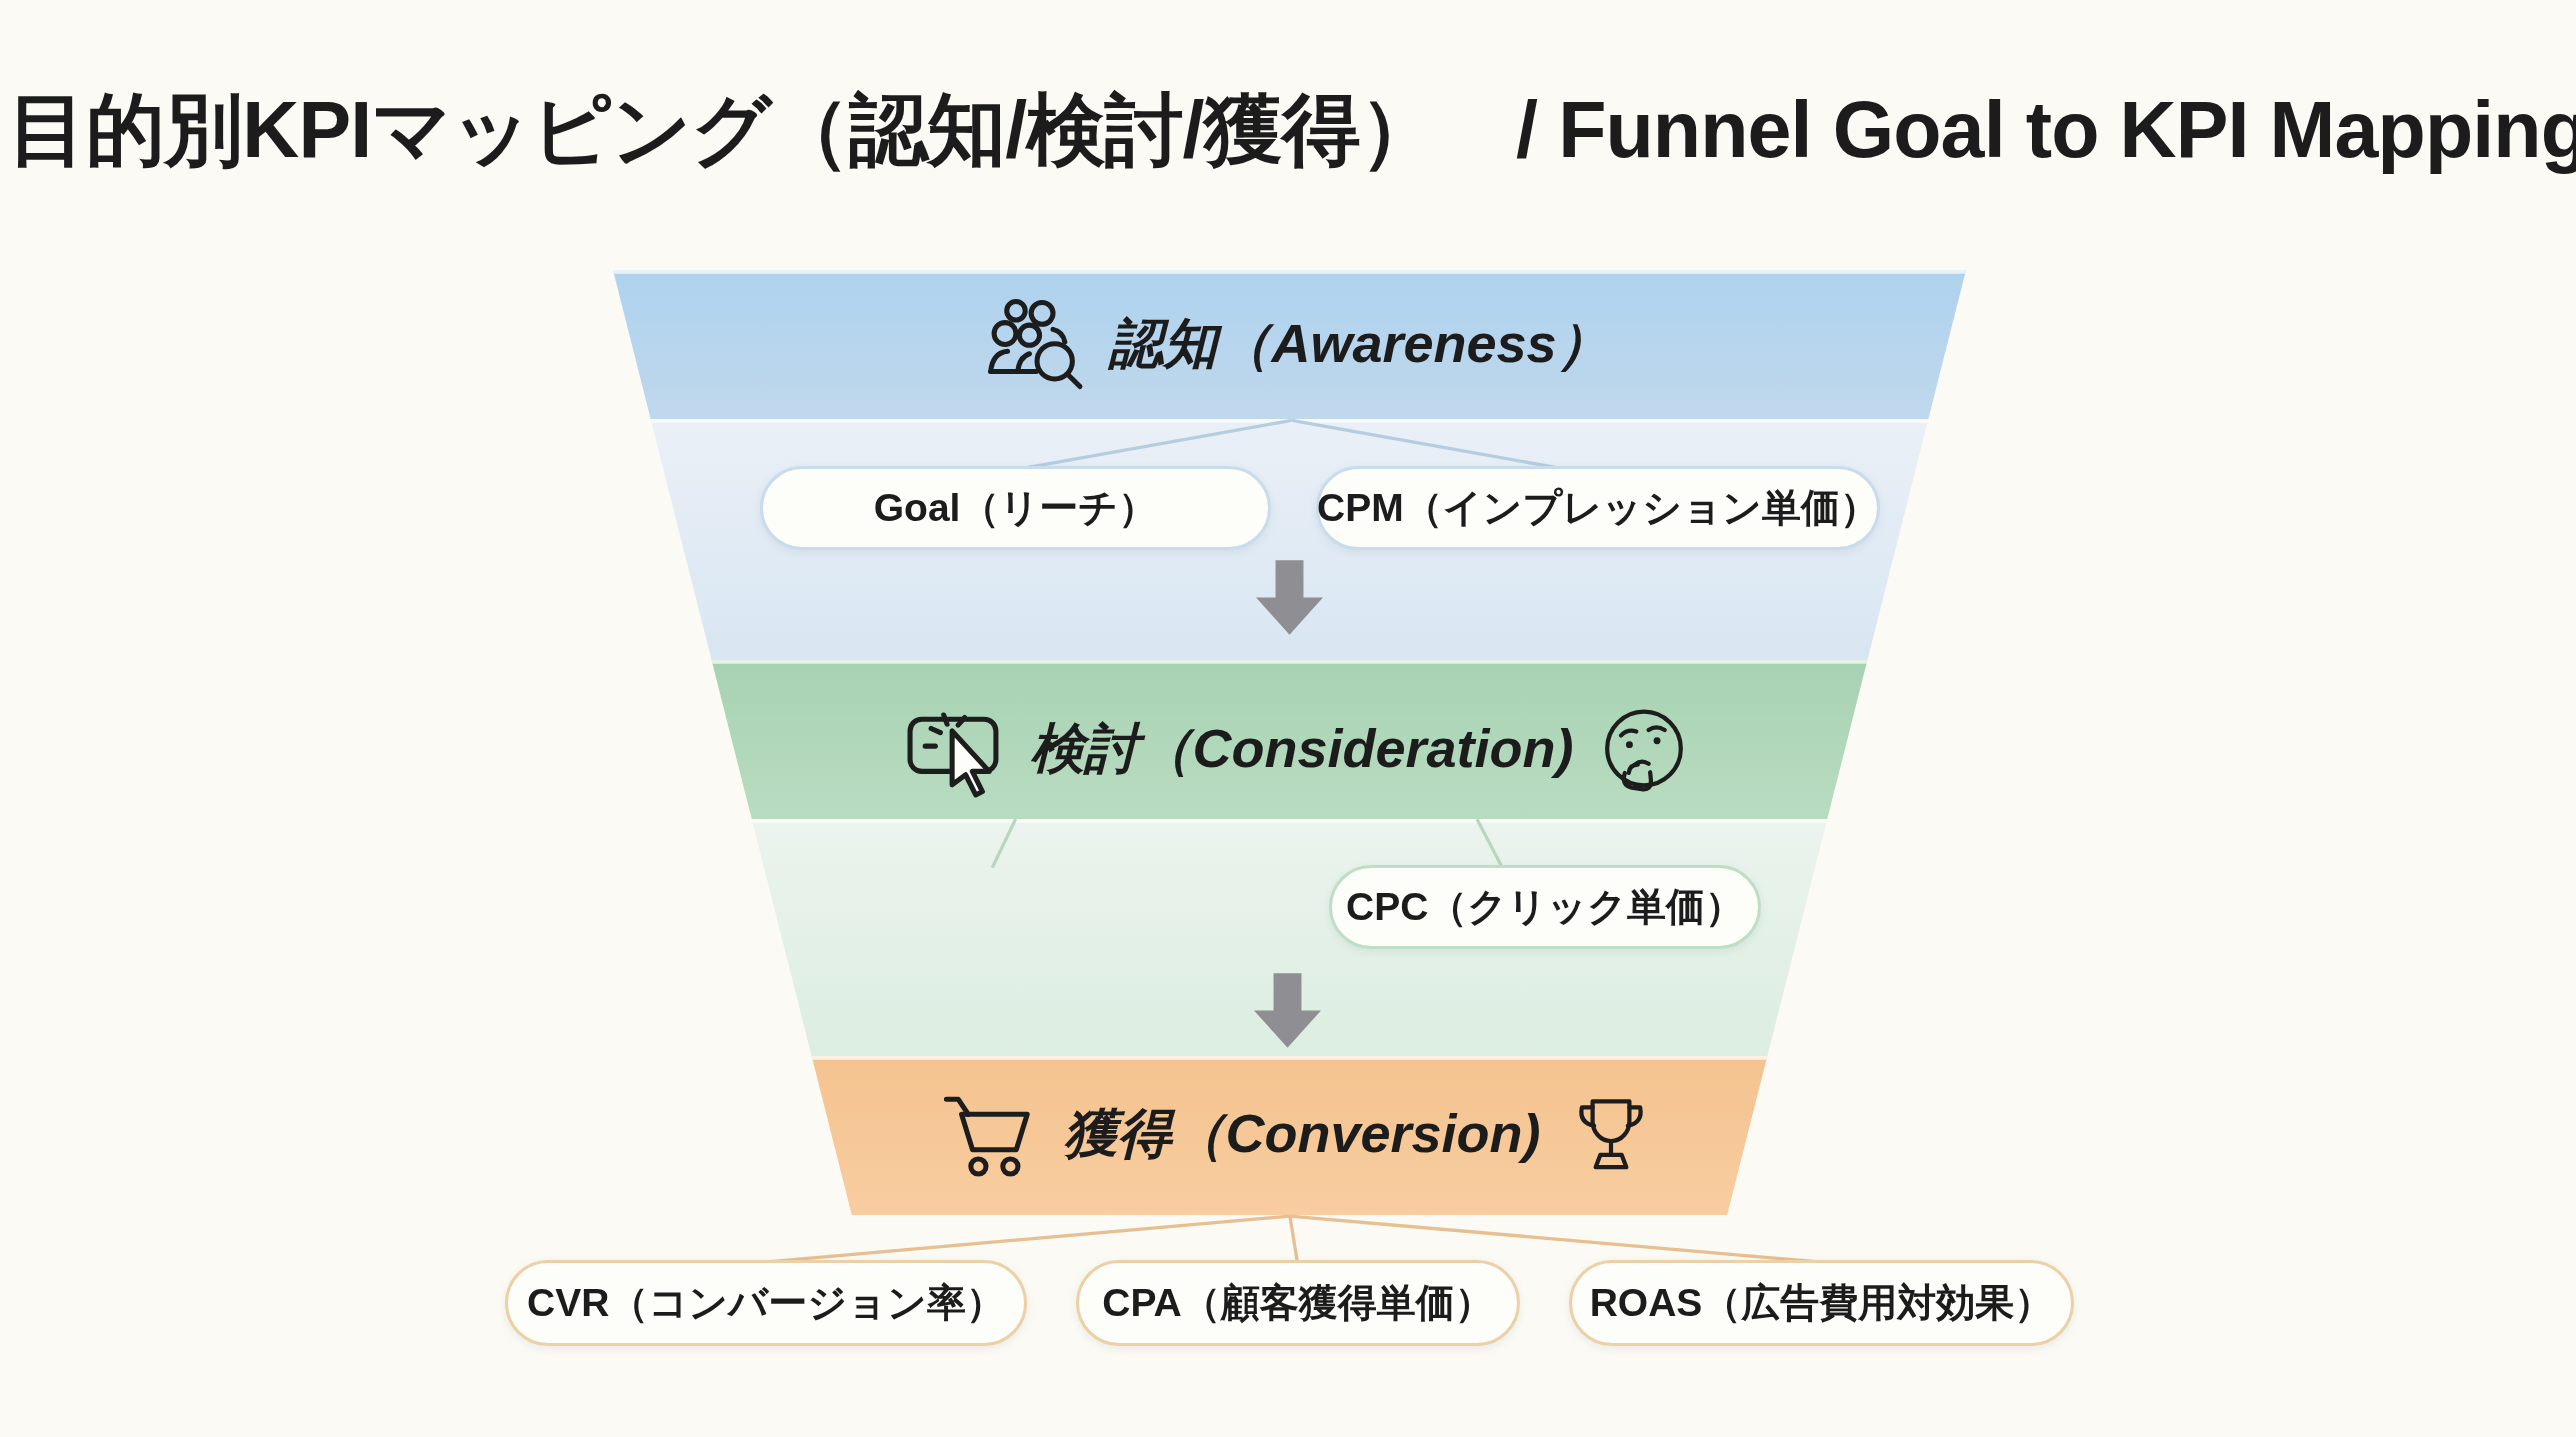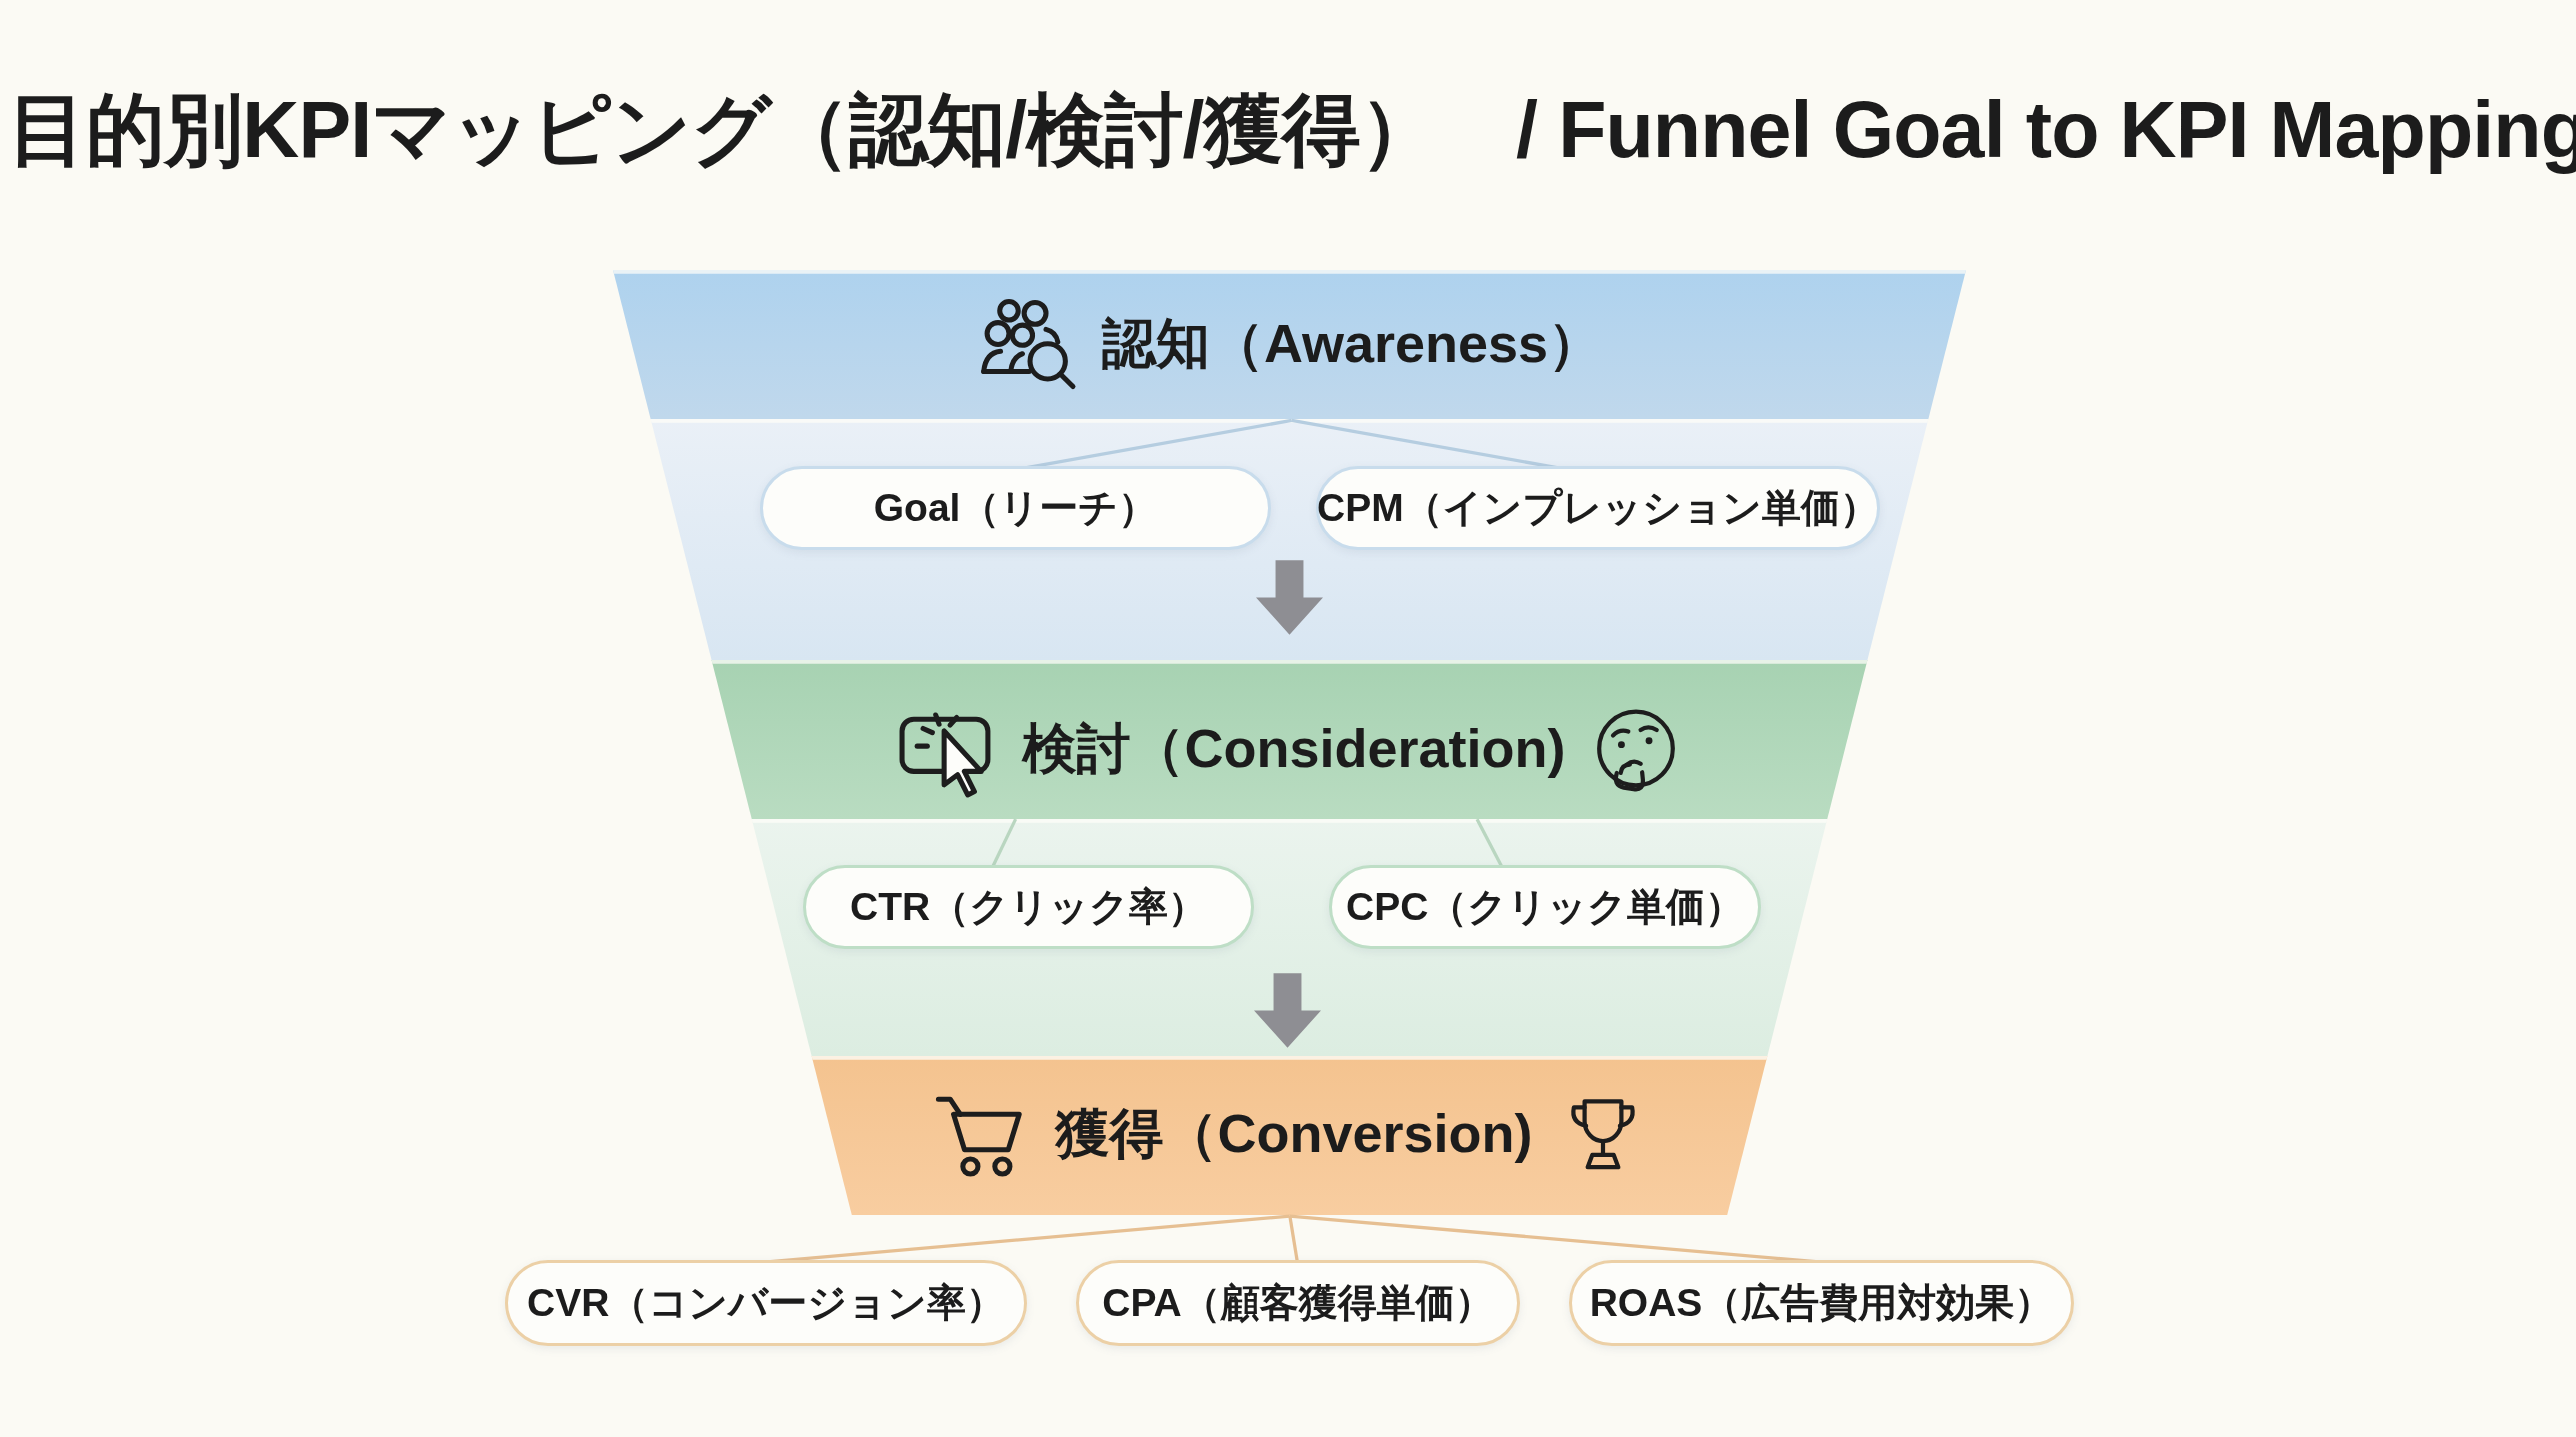--- a/index.html
+++ b/index.html
@@ -32,23 +32,24 @@
     background:linear-gradient(180deg,var(--consideration-band-top,#a7d2b2),var(--consideration-band-bottom,#b9dcc1));
     box-shadow:inset 0 3.7px 0 rgba(252,252,248,.75);}
   .zone-consideration{top:549px;height:237px;
     background:linear-gradient(180deg,var(--consideration-zone-top,#ebf4ee),var(--consideration-zone-bottom,#dcede1));
     box-shadow:inset 0 3.7px 0 rgba(252,252,248,.8);}
   .band-conversion{top:786px;height:159px;
     background:linear-gradient(180deg,var(--conversion-band-top,#f4c38f),var(--conversion-band-bottom,#f8cda0));
     box-shadow:inset 0 3.7px 0 rgba(252,252,248,.8);}
   
   .stage-row{
-    position:absolute;left:0;width:100%;height:103px;
+    position:absolute;left:8px;width:100%;height:103px;
     display:flex;align-items:center;justify-content:center;gap:24px;
     z-index:2;
+    font-style:italic;
   }
   .stage-row.s1{top:23.4px;}
   .stage-row.s2{top:428px;}
   .stage-row.s3{top:813px;}
   .stage-label{font-size:54px;font-weight:bold;white-space:nowrap;}
   .stage-icon{width:101px;height:101px;flex:0 0 auto;}
   .stage-icon.small{width:92px;height:92px;}
   .stage-icon path,.stage-icon circle,.stage-icon rect,.stage-icon line{
     fill:none;stroke:var(--icon-stroke,#1d1d1d);stroke-width:6;
     stroke-linecap:round;stroke-linejoin:round;
@@ -168,21 +169,20 @@
     </g>
     <g>
       <line class="line-v" x1="1378" y1="1299" x2="820" y2="1348"></line>
       <line class="line-v" x1="1378" y1="1299" x2="1386" y2="1348"></line>
       <line class="line-v" x1="1378" y1="1299" x2="1943" y2="1348"></line>
     </g>
   </svg>
 
   <div class="pill p-a" id="pill-reach">Goal（リーチ）</div>
   <div class="pill p-a" id="pill-cpm">CPM（インプレッション単価）</div>
-  <div class="pill p-c" id="pill-ctr">CTR（クリック率）</div>
   <div class="pill p-c" id="pill-cpc">CPC（クリック単価）</div>
   <div class="pill p-v" id="pill-cpa">CPA（顧客獲得単価）</div>
   <div class="pill p-v" id="pill-cvr">CVR（コンバージョン率）</div>
   <div class="pill p-v" id="pill-roas">ROAS（広告費用対効果）</div>
 
   <svg class="flow-arrow" id="arrow-1" viewBox="0 0 72 80">
     <path d="M21 0 H51 V40 H72 L36 80 L0 40 H21 Z"></path>
   </svg>
   <svg class="flow-arrow" id="arrow-2" viewBox="0 0 72 80">
     <path d="M21 0 H51 V40 H72 L36 80 L0 40 H21 Z"></path>

